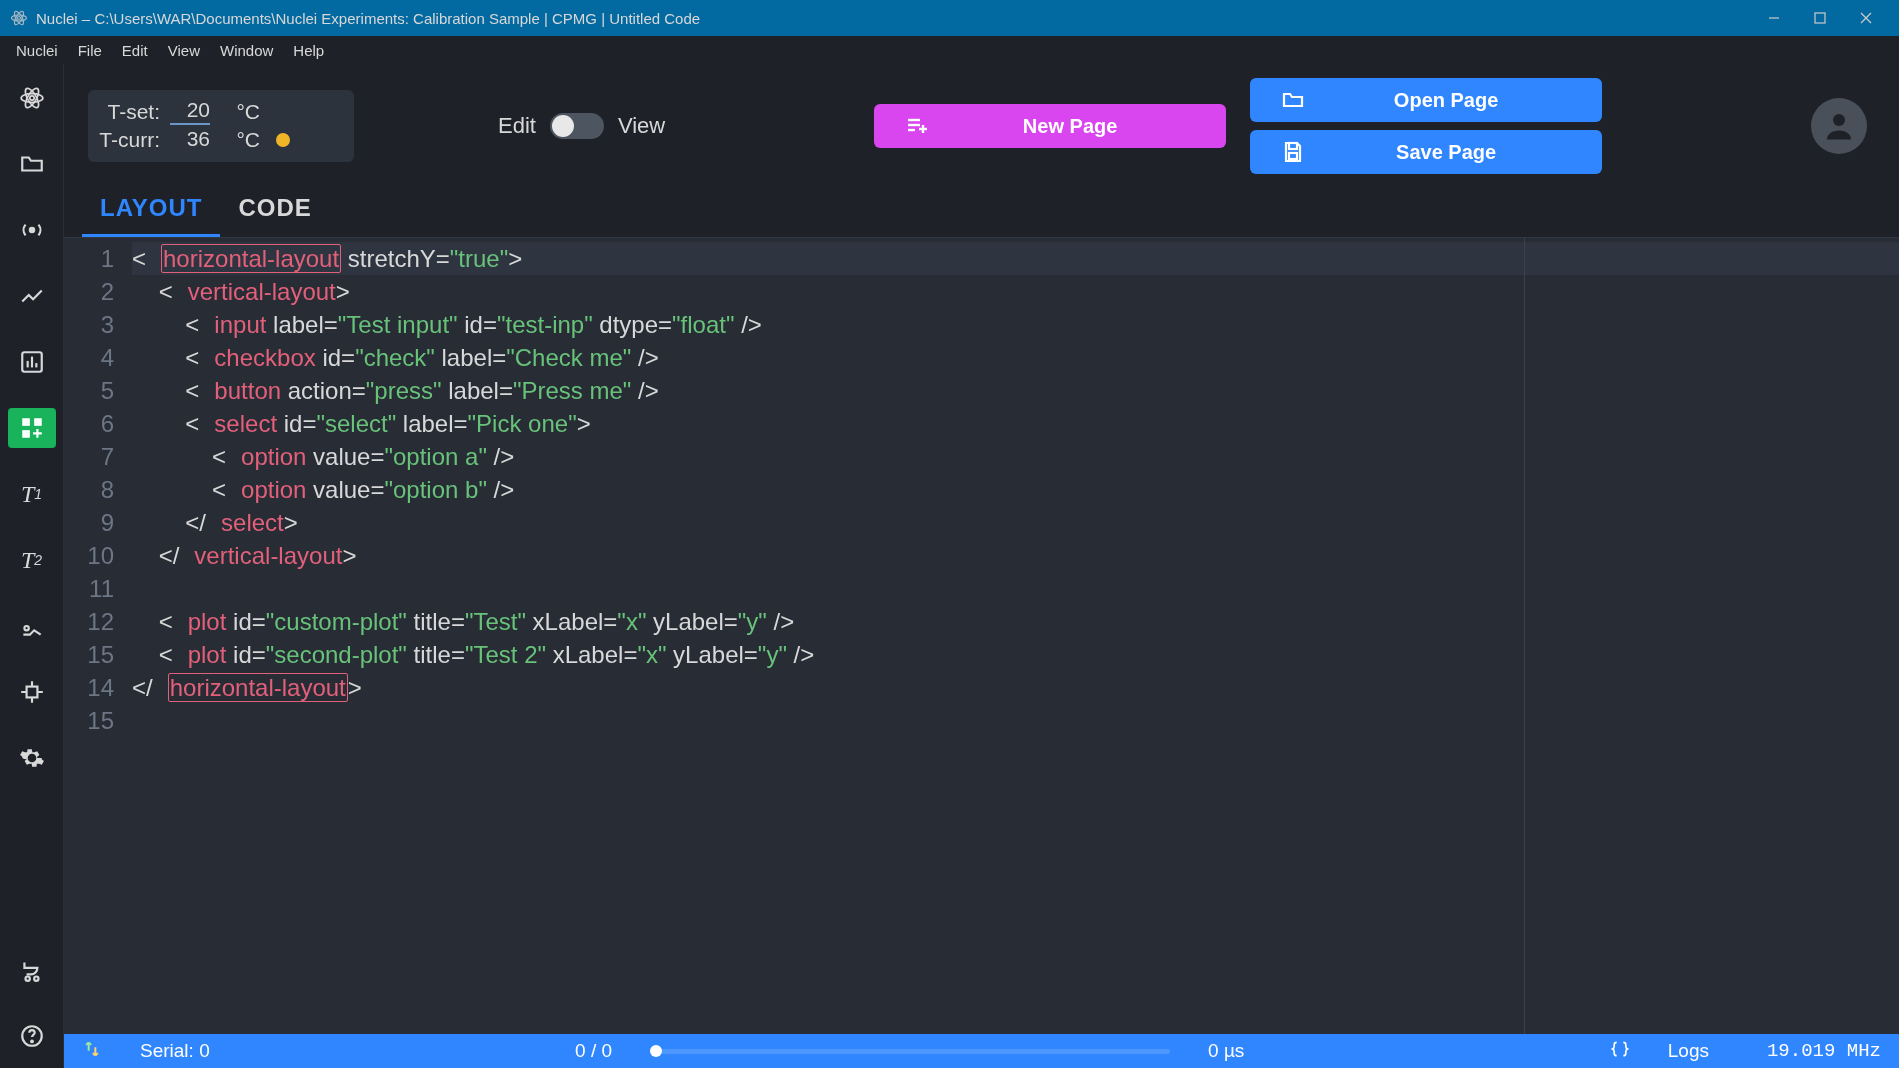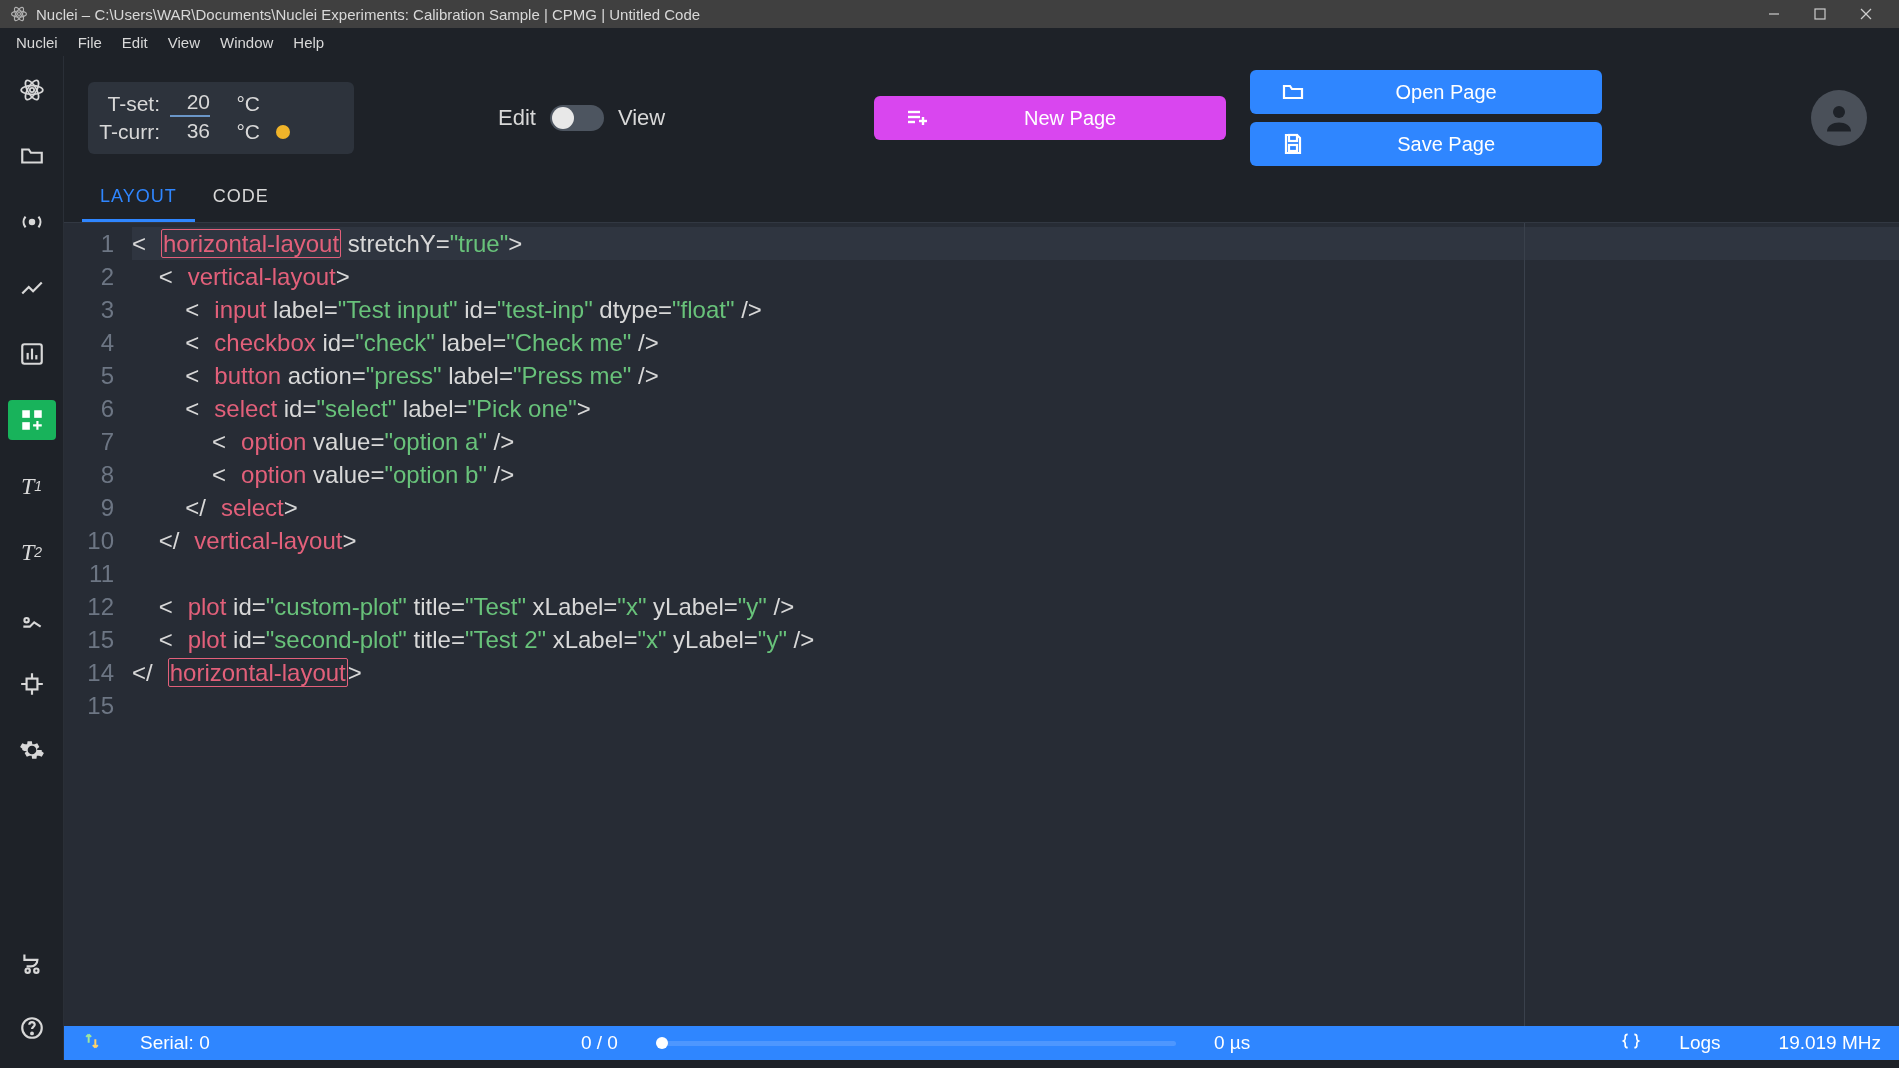--- a/index.html
+++ b/index.html
@@ -1,19 +1,19 @@
 <!DOCTYPE html>
 <html><head>
 <meta charset="utf-8">
 <style>
   * { margin:0; padding:0; box-sizing:border-box; font-family:"Segoe UI",Arial,sans-serif; }
   body { background:#1e2228; color:#d8d8d8; width:1899px; height:1068px; overflow:hidden; }
 
   
-  .titlebar { height:28px; background:#404040; display:flex; align-items:center; padding:0 10px; }
+  .titlebar { height:36px; background:#0369a1; display:flex; align-items:center; padding:0 10px; }
   .titlebar .app-icon { width:18px; height:18px; margin-right:8px; opacity:.8; }
   .titlebar .title { font-size:15px; color:#d8d8d8; flex:1; }
   .titlebar .win-btn { width:46px; height:36px; display:flex; align-items:center; justify-content:center; color:#d8d8d8; }
 
   
   .menubar { height:28px; background:#1e2228; display:flex; align-items:stretch; padding:0 6px; }
   .menubar .item { padding:0 10px; font-size:15px; display:flex; align-items:center; color:#d8d8d8; }
 
   
   .body { display:flex; height:calc(100% - 36px - 28px); }
@@ -31,32 +31,32 @@
   .temp-row { display:flex; align-items:center; font-size:21px; gap:10px; margin:2px 0; }
   .temp-row .label { width:70px; text-align:right; }
   .temp-row .val { width:40px; text-align:right; border-bottom:2px solid #6a96c8; padding-bottom:1px; }
   .temp-row .unit { width:40px; text-align:right; }
   .temp-dot { width:14px; height:14px; border-radius:50%; background:#f0b429; margin-left:6px; }
 
   .ev-toggle { display:flex; align-items:center; gap:14px; font-size:22px; margin-left:120px; }
   .switch { width:54px; height:26px; border-radius:14px; background:#4d5560; position:relative; }
   .switch .knob { position:absolute; left:2px; top:2px; width:22px; height:22px; border-radius:50%; background:#e8e8e8; }
 
-  .big-btn { height:44px; border-radius:6px; display:flex; align-items:center; font-size:20px; font-weight:400; color:#fff; padding:0 30px; gap:14px; }
+  .big-btn { height:44px; border-radius:6px; display:flex; align-items:center; font-size:20px; font-weight:700; color:#fff; padding:0 30px; gap:14px; }
   .big-btn.green { background:#d946ef; width:352px; justify-content:flex-end; }
   .big-btn.blue { background:#2f86ff; width:352px; }
   .big-btn .ico { width:26px; display:flex; justify-content:center; }
   .big-btn .lbl { flex:1; text-align:center; }
   .blue-col { display:flex; flex-direction:column; gap:8px; }
   .spacer { flex:1; }
   .avatar { width:56px; height:56px; border-radius:50%; background:#4a5059; display:flex; align-items:center; justify-content:center; margin-right:8px; }
 
   
   .ctabs { display:flex; padding-left:18px; }
-  .ctabs .ctab { font-size:18px; letter-spacing:1px; padding:10px 18px 12px 18px; color:#d8d8d8; border-bottom:3px solid transparent; }
+  .ctabs .ctab { font-size:24px; letter-spacing:1px; padding:10px 18px 12px 18px; color:#d8d8d8; border-bottom:3px solid transparent;font-weight:bold; }
   .ctabs .ctab.active { color:#2f86ff; border-bottom-color:#2f86ff; }
 
   
   .editor { flex:1; display:flex; background:#272c35; font-family:Consolas,monospace; font-size:24px; line-height:33px; position:relative; border-top:1px solid #323842; }
   .gutter { width:60px; text-align:right; padding:4px 10px 4px 4px; color:#6d7684; user-select:none; }
   .code { flex:1; padding:4px 0 4px 8px; white-space:pre; position:relative; }
   .code .cur-line { background:#2f3540; }
   .code .ruler { position:absolute; top:0; bottom:0; left:1400px; width:1px; background:#3a414c; }
   .tok-brack { color:#d8d8d8; }
   .tok-tag { color:#e2607a;margin-left:15px; }
@@ -298,16 +298,16 @@
       <span>Serial: 0</span>
       <div class="grow"></div>
       <span>0 / 0</span>
       <div class="prog"></div>
       <span>0 µs</span>
       <div class="grow"></div>
       <span><svg viewBox="0 0 24 24" fill="none" stroke="#fff" stroke-width="2">
             <path d="M8 4c-2 0-3 1-3 3v2c0 2-2 3-2 3s2 1 2 3v2c0 2 1 3 3 3M16 4c2 0 3 1 3 3v2c0 2 2 3 2 3s-2 1-2 3v2c0 2-1 3-3 3"></path>
           </svg></span>
       <span>Logs</span>
-      <span style="margin-left:20px;">19.019 MHz</span>
+      <span style="margin-left:20px;font-family:Liberation Mono, monospace;">19.019 MHz</span>
     </div>
   </div>
 </div>
 
 </body></html>

